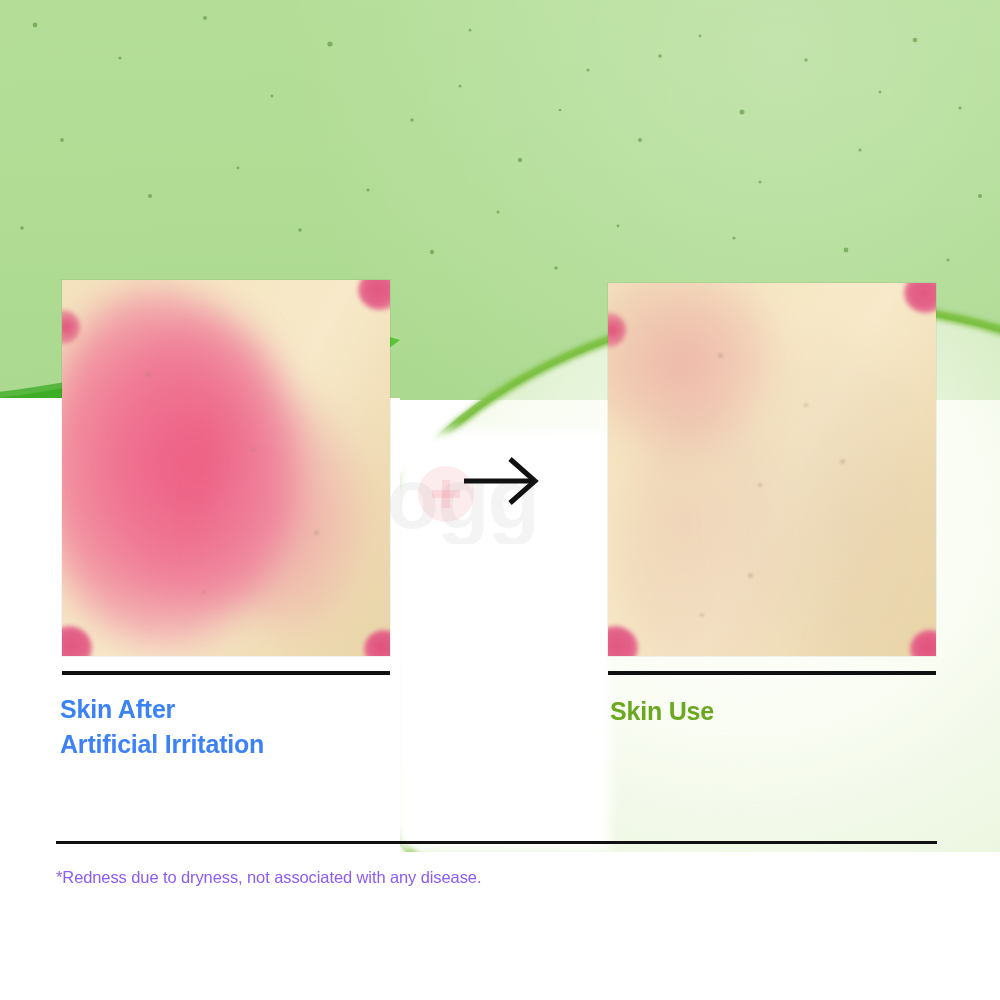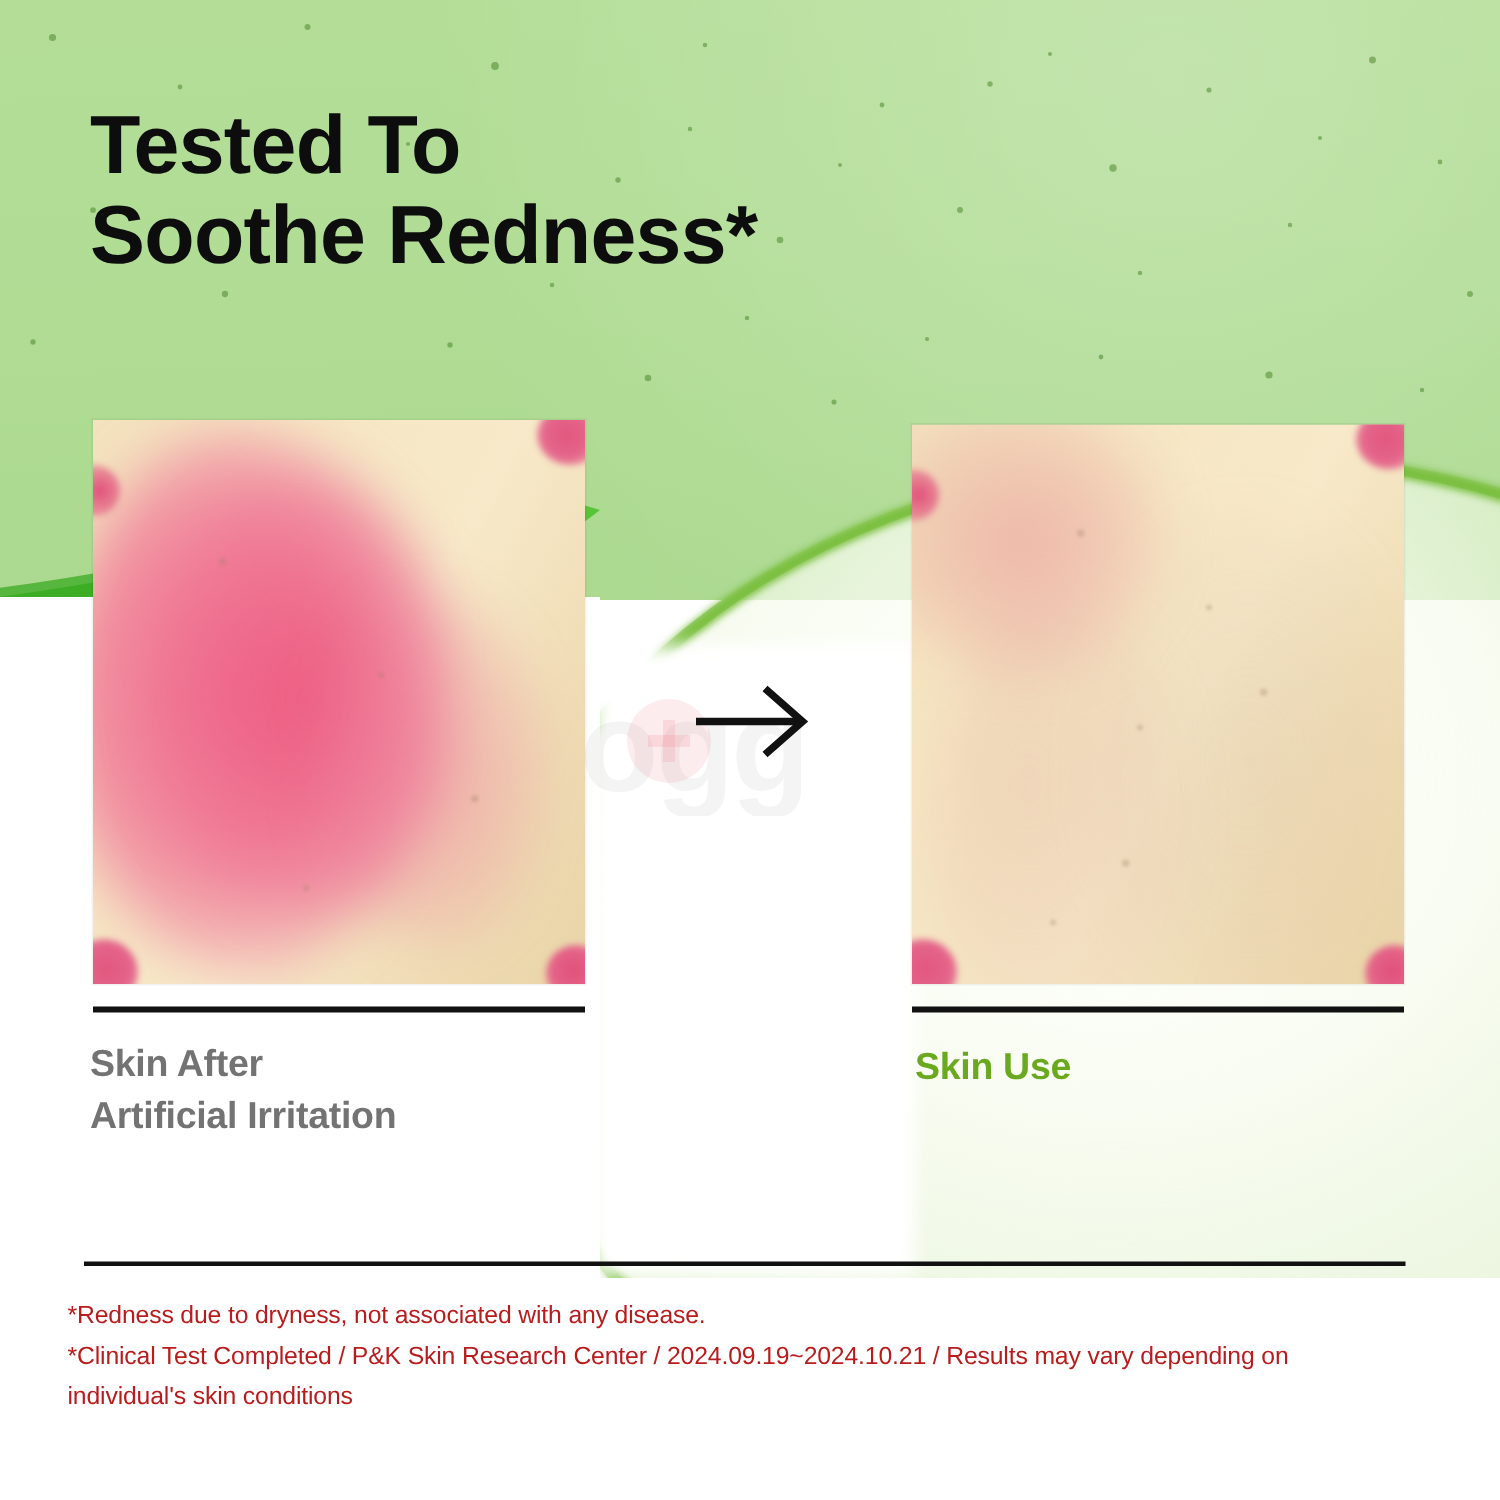--- a/index.html
+++ b/index.html
@@ -148,29 +148,29 @@
 
   
   .rule{position:absolute;background:#111111;height:4px;}
   .rule-left{left:62px;top:671px;width:328px;}
   .rule-right{left:608px;top:671px;width:328px;}
   .rule-bottom{left:56px;top:841px;width:881px;height:3px;}
 
   .label{
     position:absolute;
     font-size:25px;line-height:35px;font-weight:bold;
-    color:#737373;letter-spacing:-.2px;
+    color:#3b82f6;letter-spacing:-.2px;
     white-space:pre-line;
   }
   .label-left{left:60px;top:692px;}
   .label-right{left:610px;top:694px;color:#6aa91f;}
 
   .footnotes{
-    position:absolute;left:45px;top:864px;width:880px;
-    font-size:16.5px;line-height:27px;color:#b91c1c;
+    position:absolute;left:56px;top:864px;width:880px;
+    font-size:16.5px;line-height:27px;color:#8b5cf6;
     letter-spacing:-.1px;
   }
   .footnotes div{white-space:pre-wrap;}
 </style>
 </head>
 <body>
 
 <div id="stage">
 
   <div class="bg-green-top"></div>
@@ -235,22 +235,20 @@
     <path d="M -40 112 C 200 106 420 86 560 4 L 600 16 C 460 124 240 150 -40 150 Z" fill="#3aa923" opacity=".75"></path>
   </svg>
 
   <div class="blob"></div>
   <div class="blob-rim"></div>
 
   <div class="white-left"></div>
   <div class="white-mid"></div>
   <div class="white-bottom"></div>
 
-  <div class="headline">Tested To
-Soothe Redness*</div>
 
   <div class="watermark">rogg</div>
   <div class="wm-cross"></div>
 
   <div class="photo photo-left">
     <div class="skin-base"></div>
     <div class="redpatch l1"></div>
     <div class="redpatch l2"></div>
     <div class="redpatch l3"></div>
     <div class="bump tr"></div>
@@ -289,16 +287,15 @@
   <div class="rule rule-right"></div>
 
   <div class="label label-left">Skin After
 Artificial Irritation</div>
   <div class="label label-right">Skin Use</div>
 
   <div class="rule rule-bottom"></div>
 
   <div class="footnotes">
     <div>*Redness due to dryness, not associated with any disease.</div>
-    <div>*Clinical Test Completed / P&amp;K Skin Research Center / 2024.09.19~2024.10.21 / Results may vary depending on individual's skin conditions</div>
   </div>
 
 </div>
 
 </body></html>

